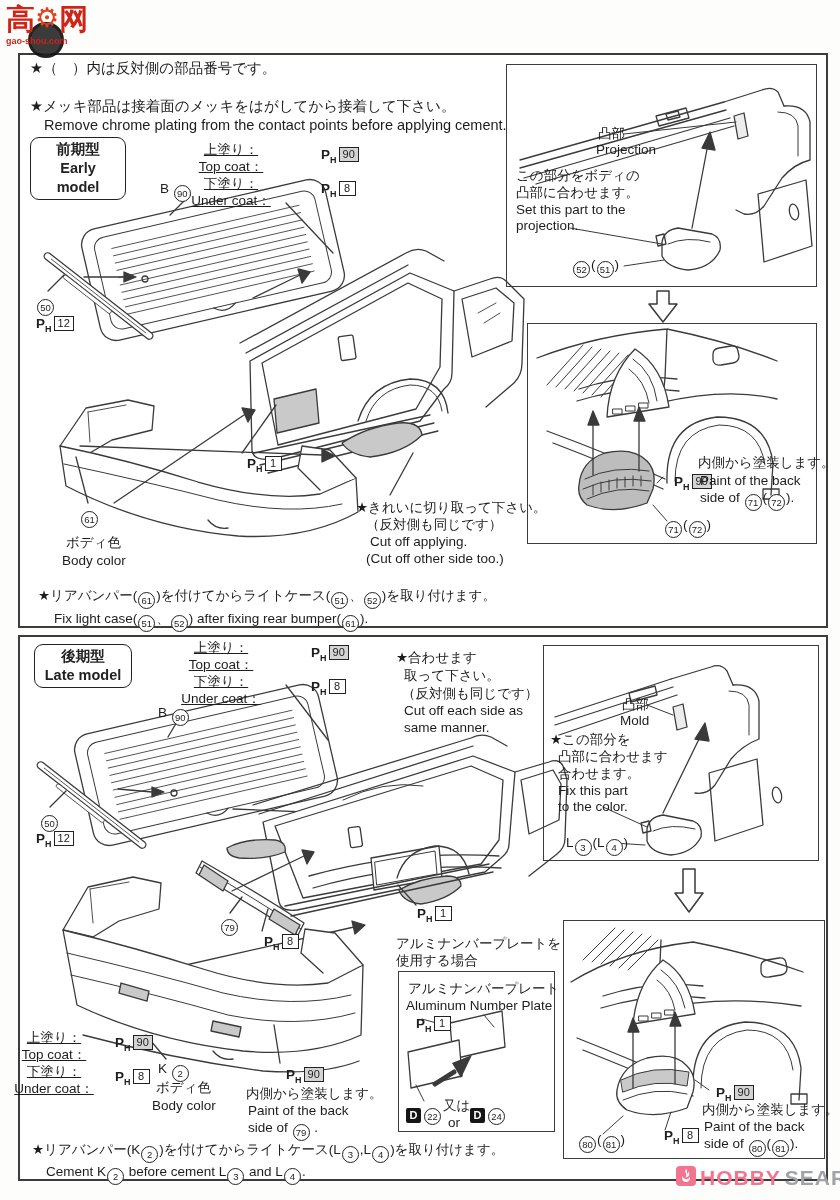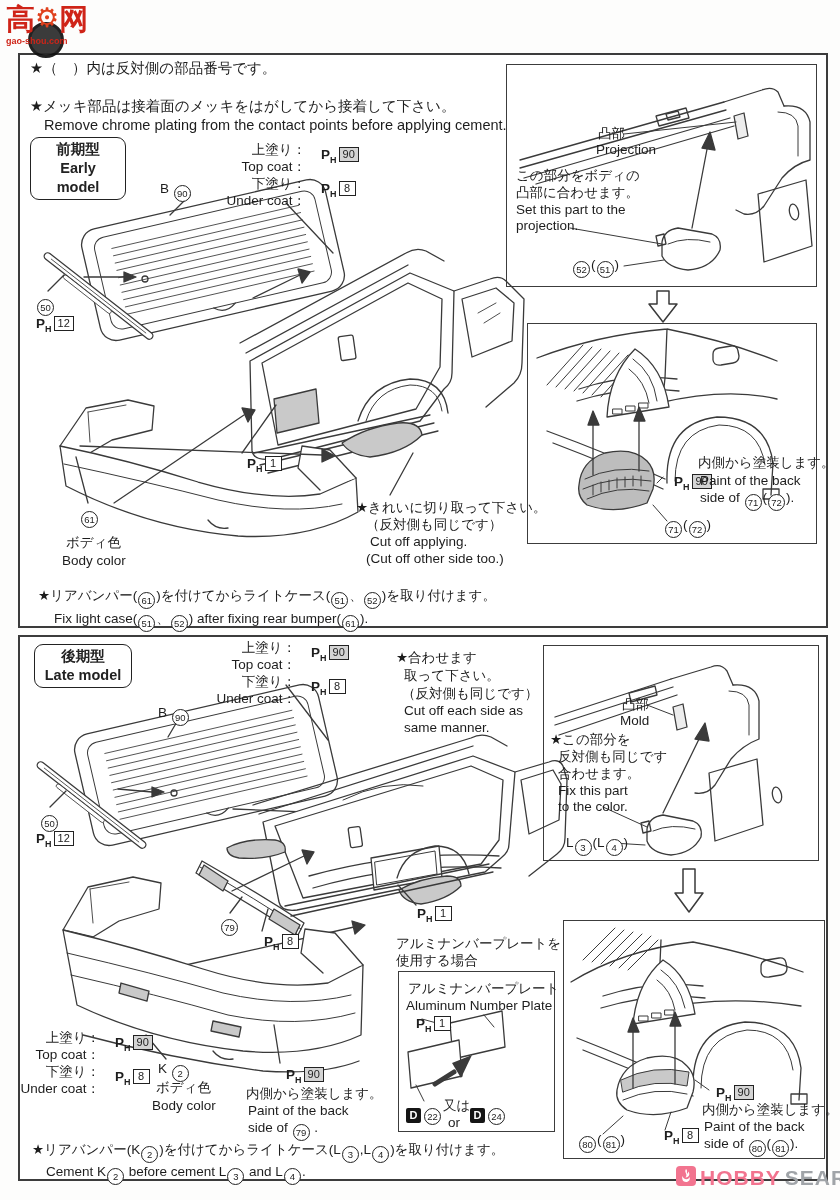--- a/index.html
+++ b/index.html
@@ -3,21 +3,21 @@
 <meta charset="utf-8">
 <style>
   html,body{margin:0;padding:0;background:#e9e7e4;}
   #page{position:relative;width:840px;height:1200px;background:#fdfdfc;overflow:hidden;
         font-family:"Liberation Sans","DejaVu Sans",sans-serif;color:#222;}
   .frame{position:absolute;border:2px solid #3c3c3c;background:#fff;}
   .frame2{position:absolute;border:1.6px solid #3c3c3c;background:#fff;}
   svg.art{position:absolute;pointer-events:none;}
   .lbl{position:absolute;font-size:13.5px;line-height:1.15;white-space:nowrap;color:#1d1d1d;}
   .hdr{font-size:14.5px;}
-  .ra{text-align:right;}
+  .ra{text-align:center;text-decoration:underline;}
   .badge{position:absolute;border:1.8px solid #222;border-radius:9px;background:#fff;
          text-align:center;padding:2px 9px;font-weight:700;font-size:14.5px;line-height:1.3;}
   .circ{display:inline-flex;align-items:center;justify-content:center;width:17px;height:17px;
         border:1.3px solid #222;border-radius:50%;font-size:9.5px;line-height:1;background:#fff;
         vertical-align:-4px;margin:0 1px;box-sizing:border-box;}
   .ph{font-weight:700;white-space:nowrap;margin-left:12px;}
   .ph sub{font-size:9px;font-weight:700;}
   .phbox{display:inline-block;border:1.2px solid #222;padding:0 3px;font-size:11px;font-weight:400;
          margin-left:2px;background:#fff;vertical-align:1px;min-width:9px;text-align:center;}
   .phbox.shaded{background:#d4d4d4;}
@@ -367,21 +367,21 @@
   <div class="lbl" style="left:274px;top:1067px"><span class="ph"><span>P</span><sub>H</sub><span class="phbox shaded">90</span></span></div>
   <div class="lbl" style="left:246px;top:1086px">内側から塗装します。</div>
   <div class="lbl" style="left:248px;top:1103px">Paint of the back</div>
   <div class="lbl" style="left:248px;top:1120px">side of <span class="circ">79</span> .</div>
   <div class="lbl" style="left:32px;top:1142px">★リアバンパー(K<span class="circ">2</span>)を付けてからライトケース(L<span class="circ">3</span>,L<span class="circ">4</span>)を取り付けます。</div>
   <div class="lbl" style="left:46px;top:1164px">Cement K<span class="circ">2</span> before cement L<span class="circ">3</span> and L<span class="circ">4</span>.</div>
 
   <div class="lbl" style="left:622px;top:697px">凸部</div>
   <div class="lbl" style="left:620px;top:713px">Mold</div>
   <div class="lbl" style="left:550px;top:732px">★この部分を</div>
-  <div class="lbl" style="left:558px;top:749px">反対側も同じです</div>
+  <div class="lbl" style="left:558px;top:749px">凸部に合わせます</div>
   <div class="lbl" style="left:558px;top:766px">合わせます。</div>
   <div class="lbl" style="left:558px;top:783px">Fix this part</div>
   <div class="lbl" style="left:558px;top:799px">to the color.</div>
   <div class="lbl" style="left:566px;top:835px">L<span class="circ">3</span>(L<span class="circ">4</span>)</div>
 
   <div class="lbl" style="left:704px;top:1085px"><span class="ph"><span>P</span><sub>H</sub><span class="phbox shaded">90</span></span></div>
   <div class="lbl" style="left:702px;top:1102px">内側から塗装します。</div>
   <div class="lbl" style="left:704px;top:1119px">Paint of the back</div>
   <div class="lbl" style="left:704px;top:1136px">side of <span class="circ">80</span>(<span class="circ">81</span>).</div>
   <div class="lbl" style="left:578px;top:1132px"><span class="circ">80</span>(<span class="circ">81</span>)</div>

